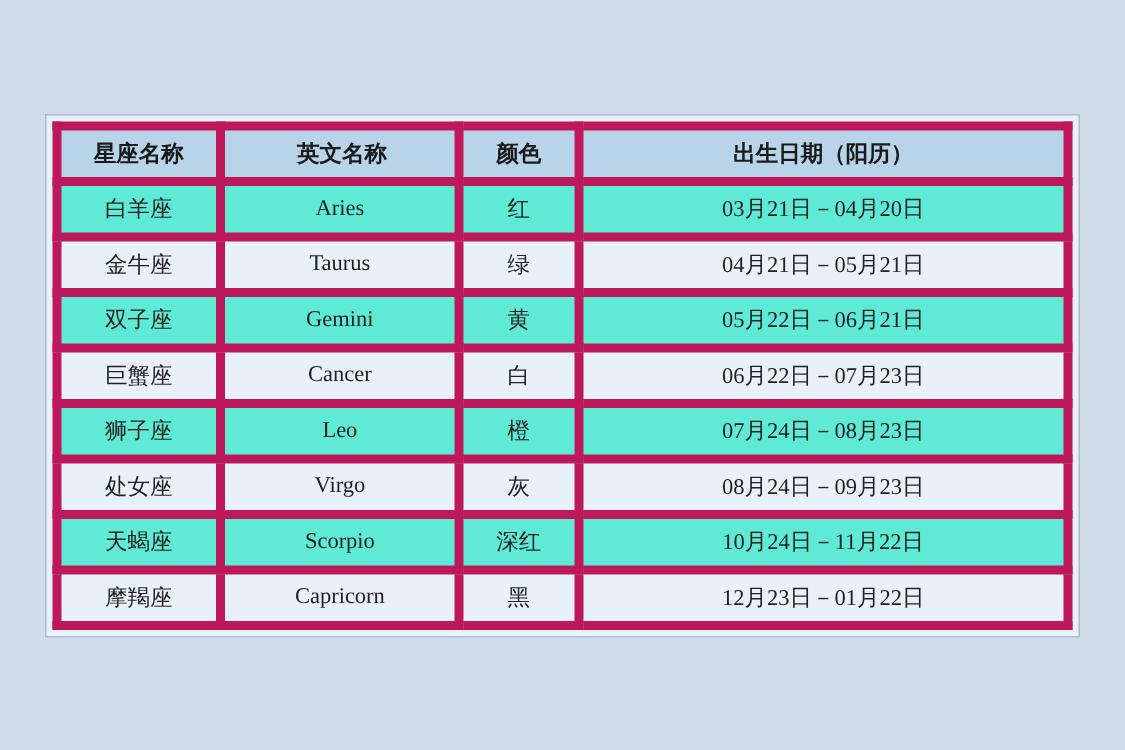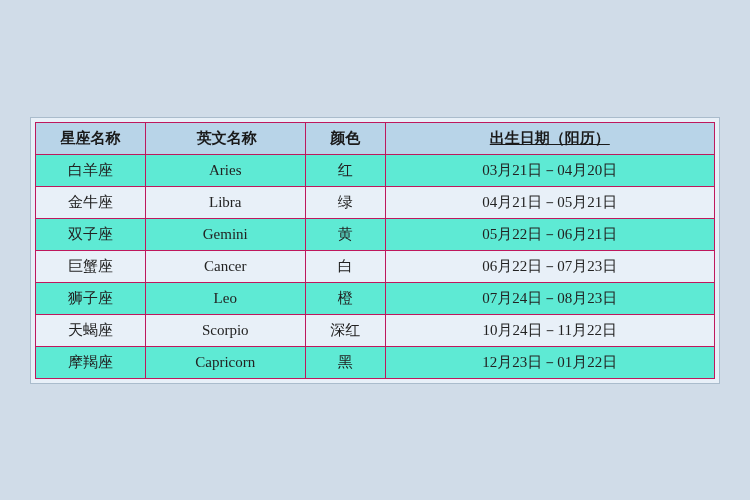--- a/index.html
+++ b/index.html
@@ -23,21 +23,21 @@
       border: 1px solid #aabccc;
       padding: 4px;
     }
 
     table {
       border-collapse: collapse;
       width: 680px;
     }
 
     th, td {
-      border: 1px solid #be185d;
+      border: 6px solid #be185d;
       text-align: center;
       padding: 6px 10px;
       font-size: 15px;
       color: #222;
     }
 
     thead tr th {
       background-color: #b8d4e8;
       font-weight: bold;
       font-size: 15px;
@@ -48,21 +48,21 @@
       background-color: #5eead4;
     }
 
     tbody tr:nth-child(even) {
       background-color: #e8f0f8;
     }
 
     .col-chinese { width: 110px; }
     .col-english { width: 160px; padding-left: 13px; }
     .col-color   { width: 80px; }
-    .col-date    { width: 330px; text-decoration: underline; }
+    .col-date    { width: 330px; }
   </style>
 </head>
 <body>
 
 <div class="table-container">
   <table>
     <thead>
       <tr>
         <th class="col-chinese">星座名称</th>
         <th class="col-english">英文名称</th>
@@ -72,21 +72,21 @@
     </thead>
     <tbody id="table-body">
     <tr>
           <td>白羊座</td>
           <td>Aries</td>
           <td>红</td>
           <td>03月21日－04月20日</td>
         </tr>
         <tr>
           <td>金牛座</td>
-          <td>Libra</td>
+          <td>Taurus</td>
           <td>绿</td>
           <td>04月21日－05月21日</td>
         </tr>
         <tr>
           <td>双子座</td>
           <td>Gemini</td>
           <td>黄</td>
           <td>05月22日－06月21日</td>
         </tr>
         <tr>
@@ -95,20 +95,26 @@
           <td>白</td>
           <td>06月22日－07月23日</td>
         </tr>
         <tr>
           <td>狮子座</td>
           <td>Leo</td>
           <td>橙</td>
           <td>07月24日－08月23日</td>
         </tr>
         <tr>
+          <td>处女座</td>
+          <td>Virgo</td>
+          <td>灰</td>
+          <td>08月24日－09月23日</td>
+        </tr>
+        <tr>
           <td>天蝎座</td>
           <td>Scorpio</td>
           <td>深红</td>
           <td>10月24日－11月22日</td>
         </tr>
         <tr>
           <td>摩羯座</td>
           <td>Capricorn</td>
           <td>黑</td>
           <td>12月23日－01月22日</td>

